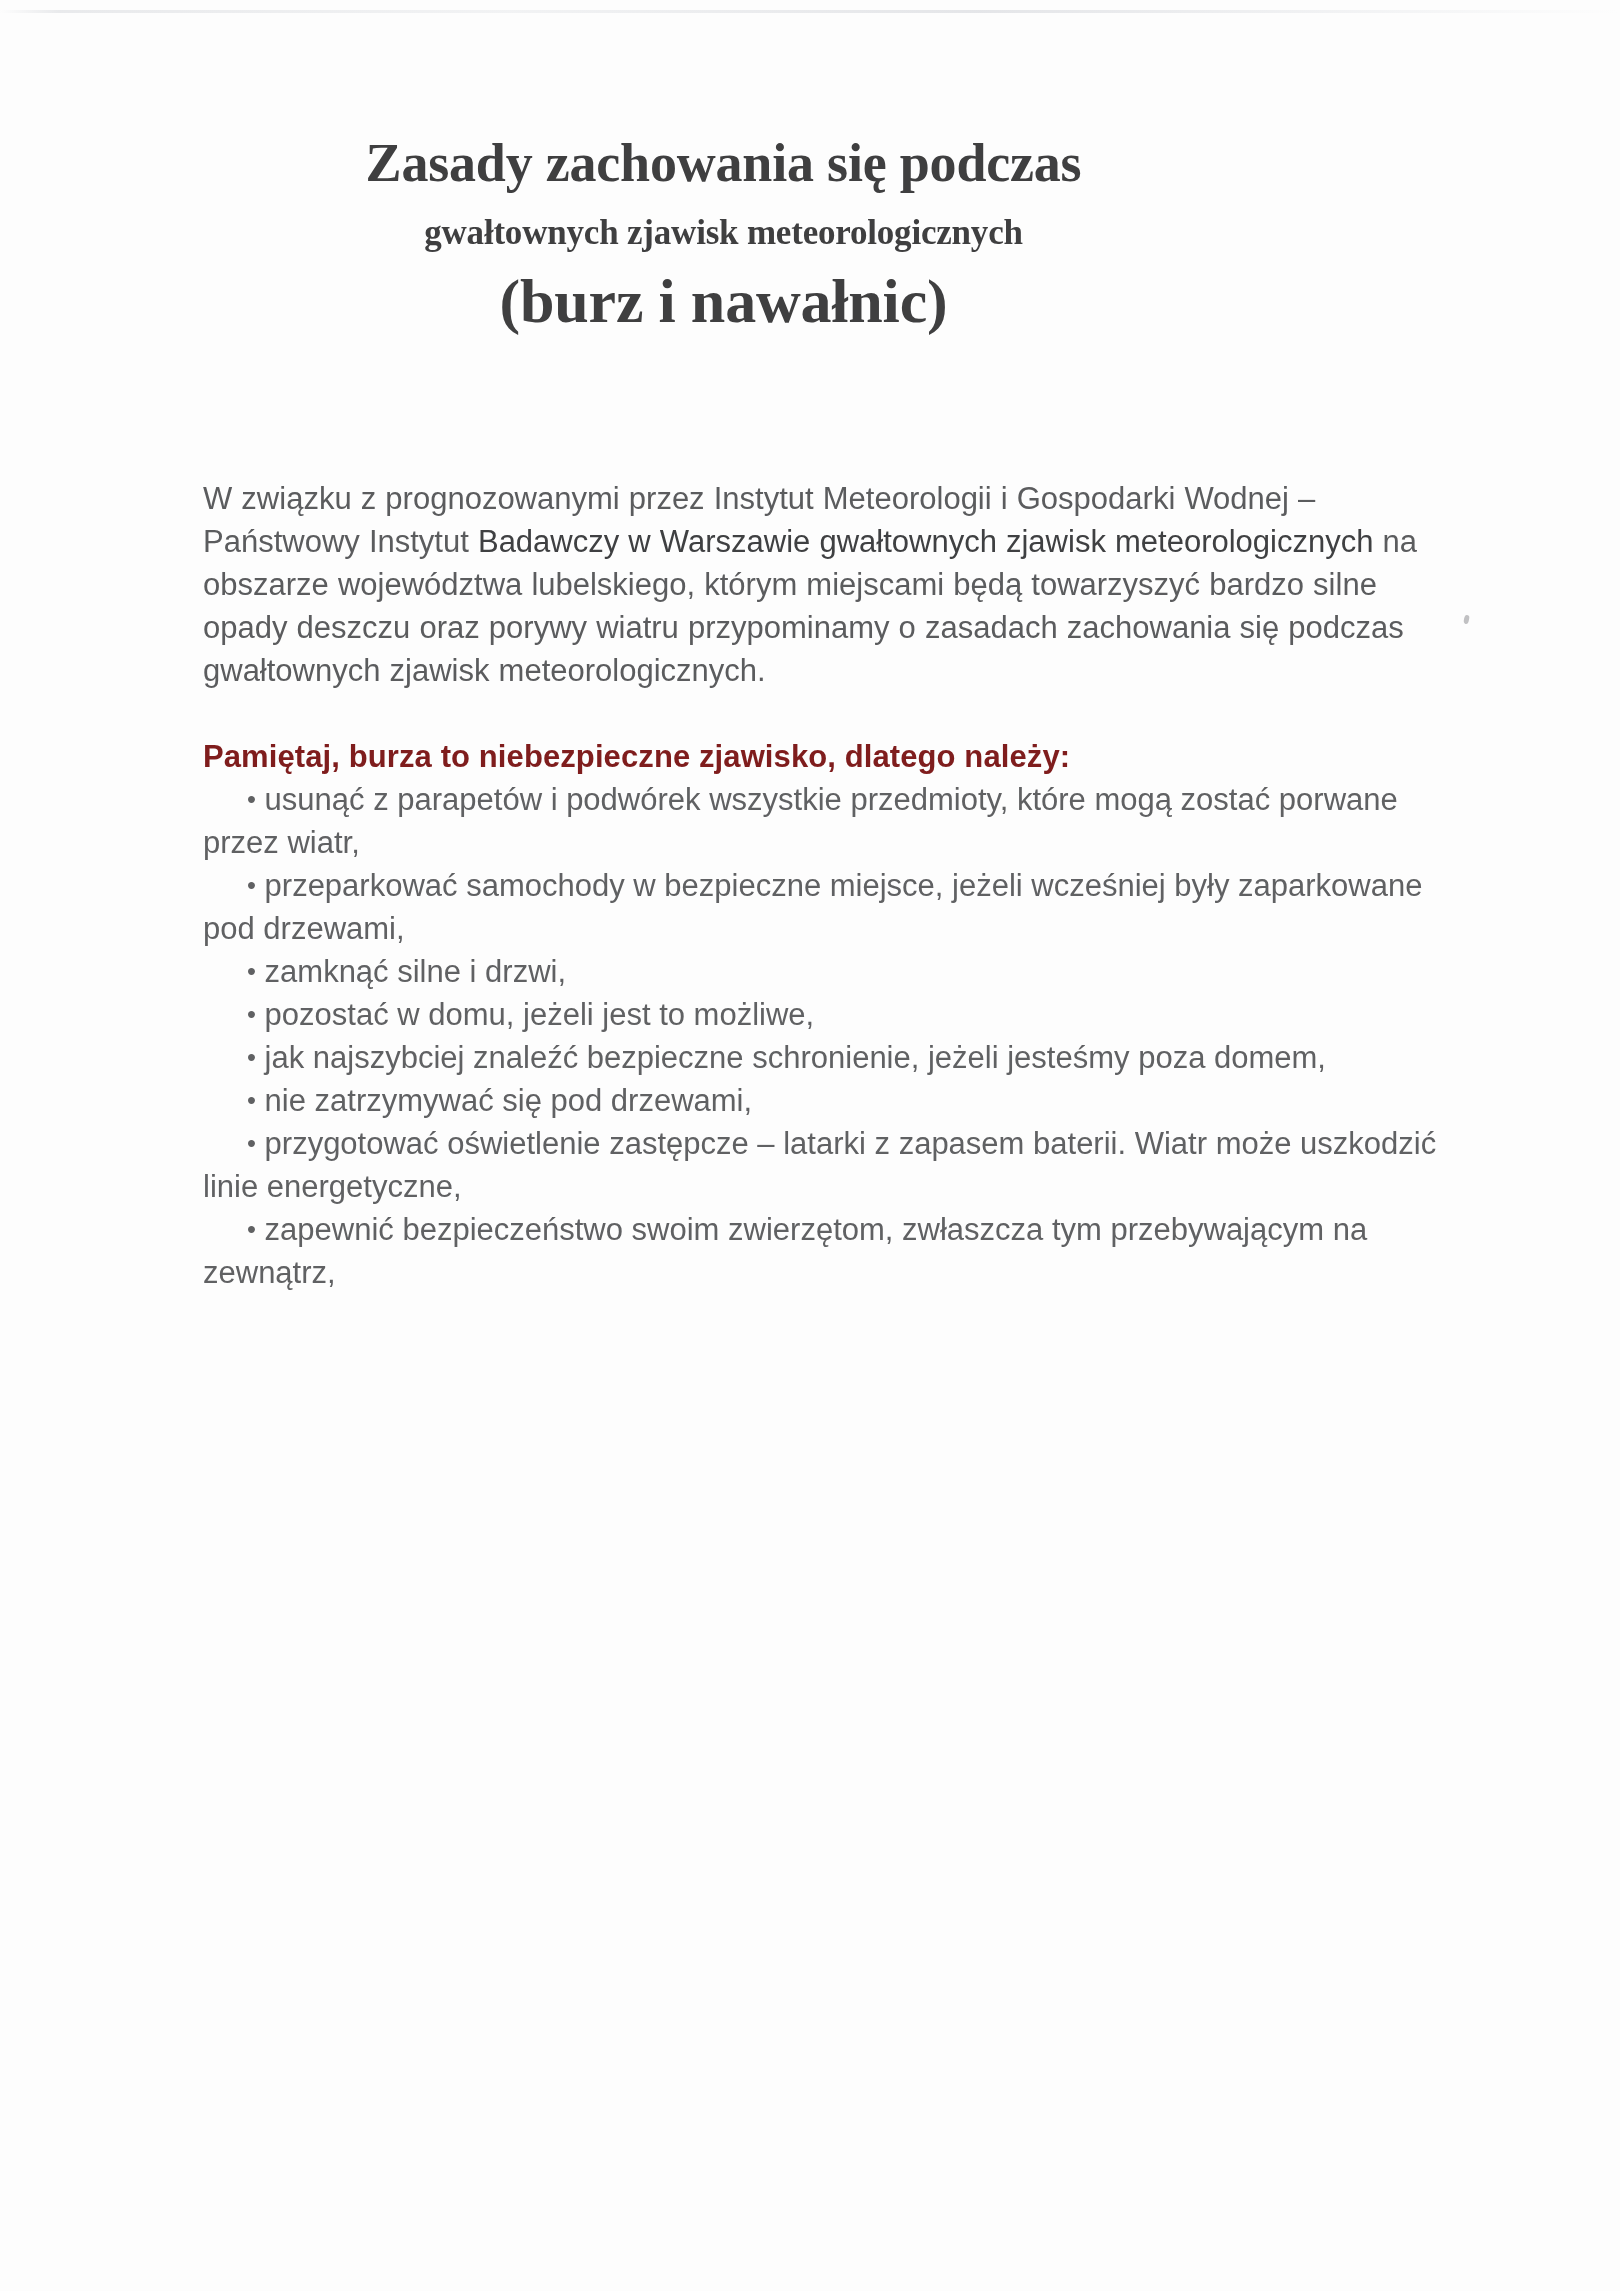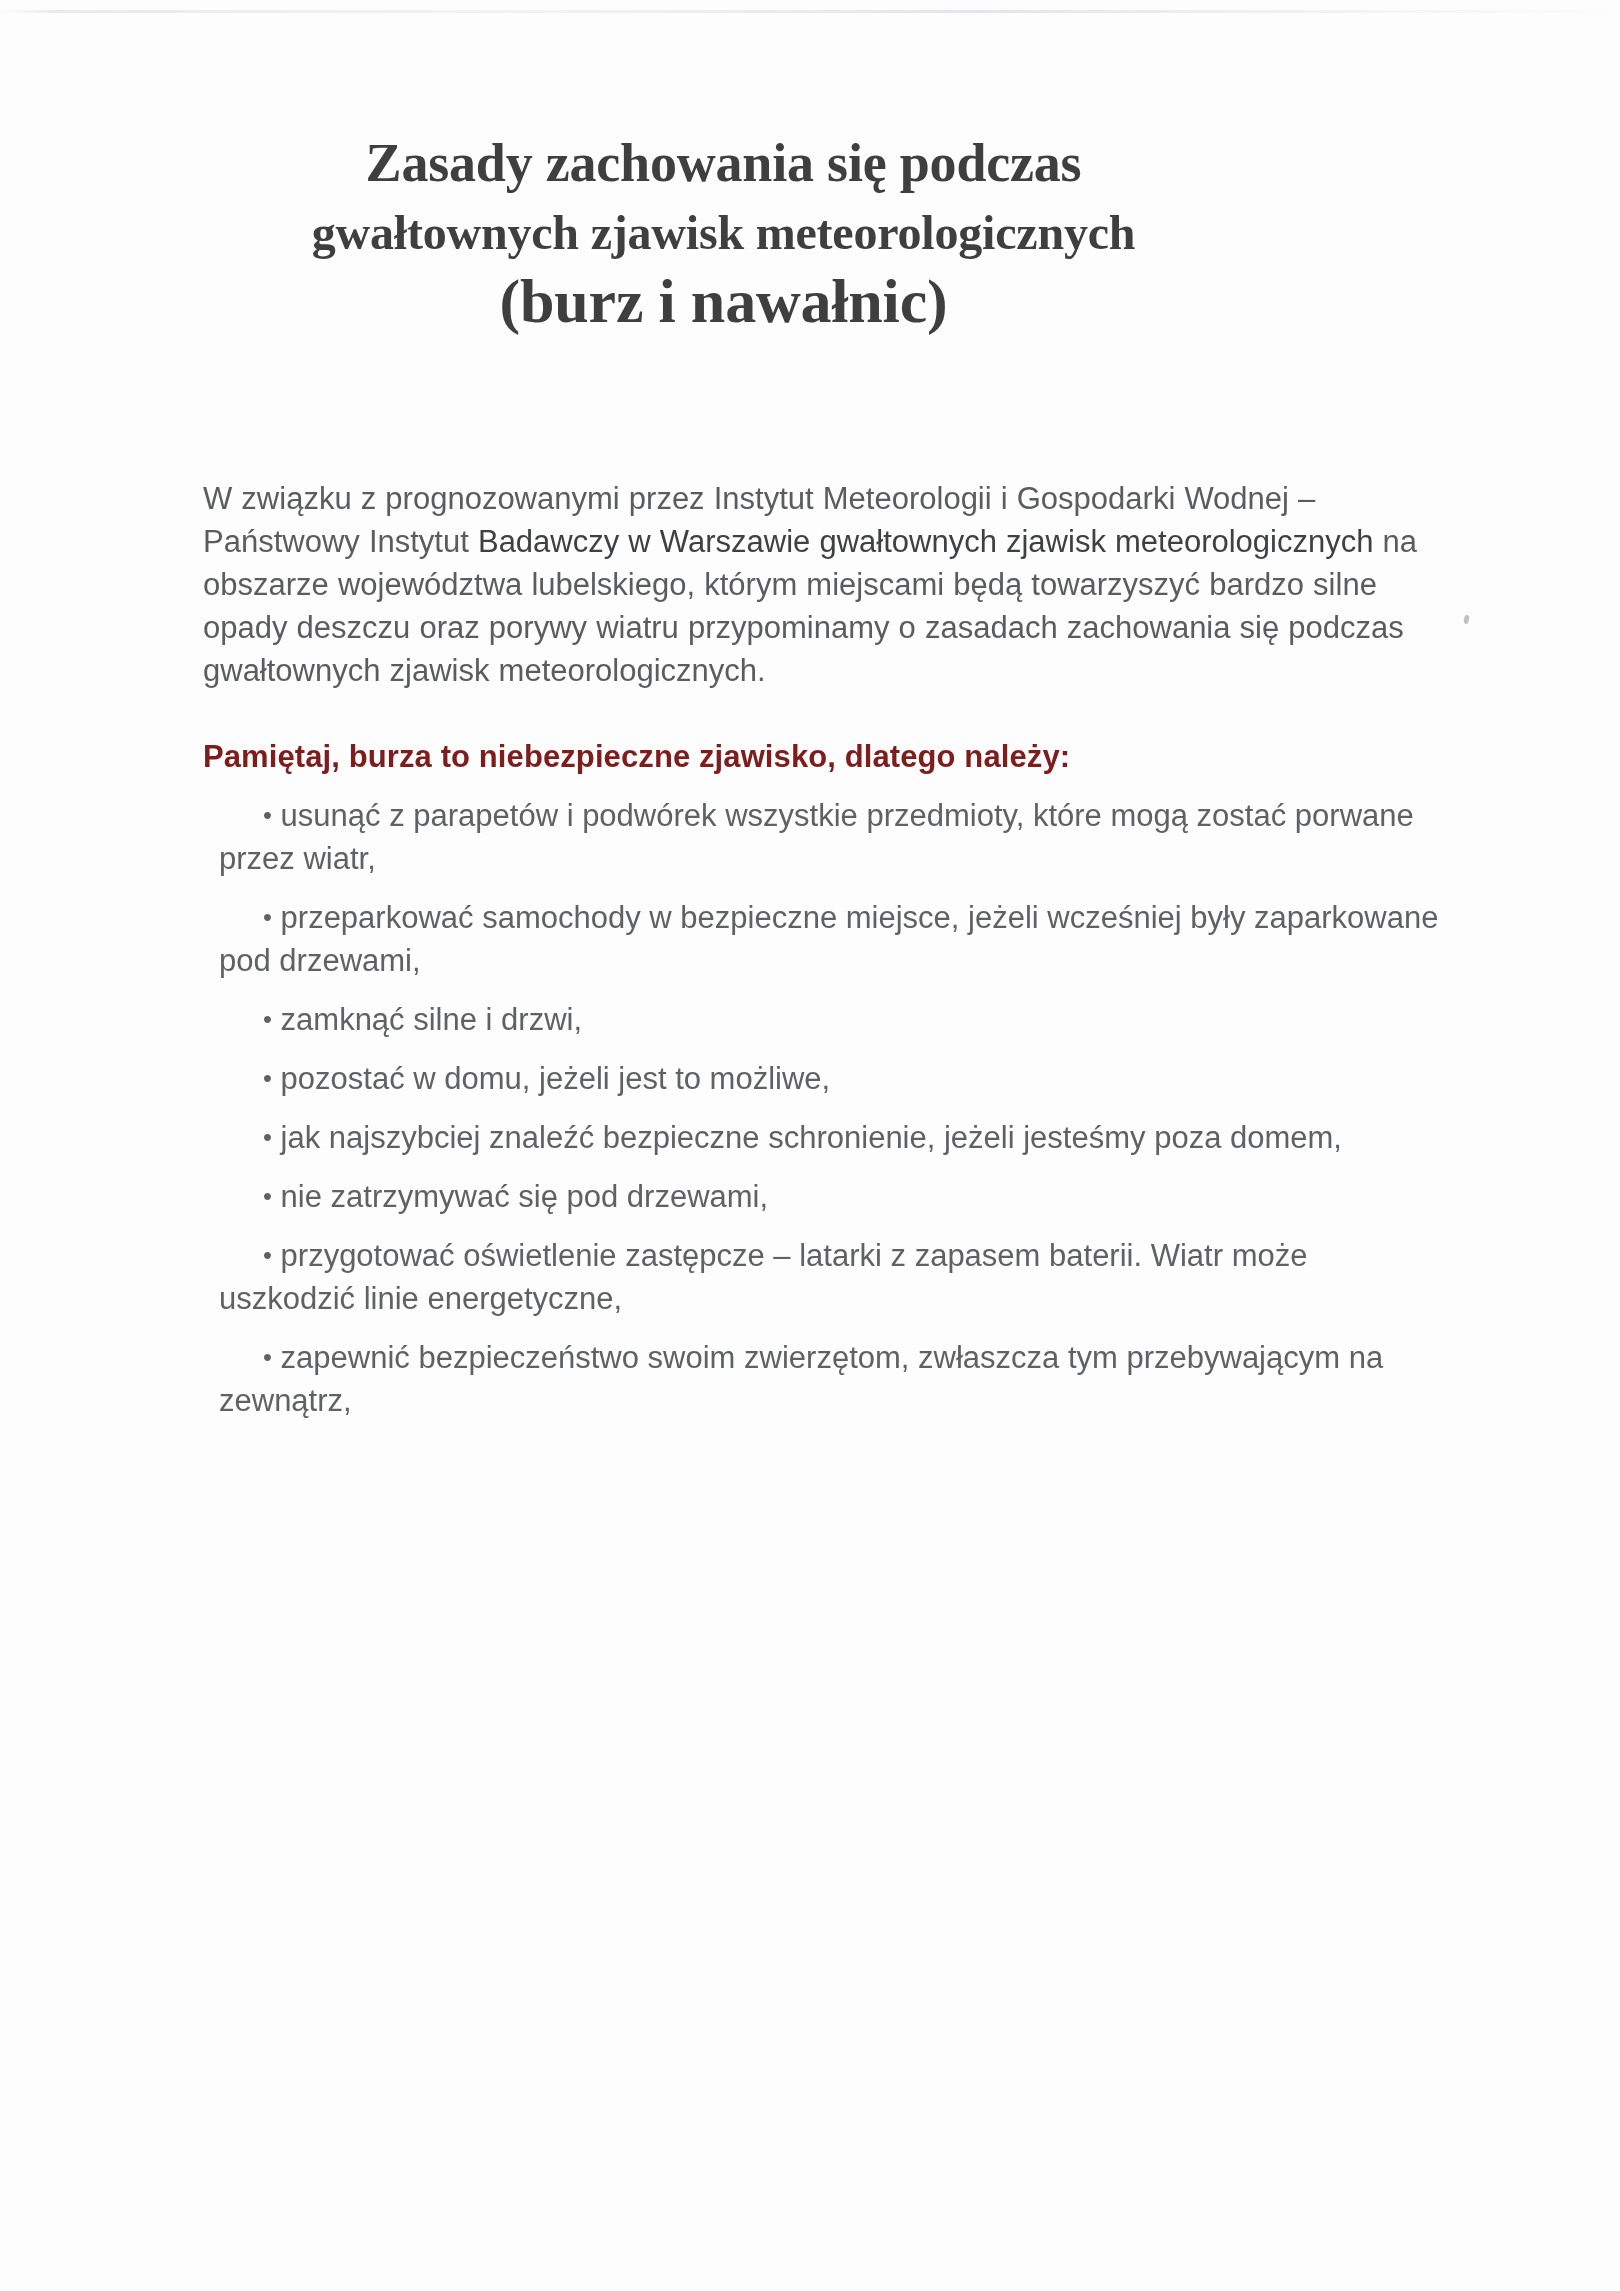--- a/index.html
+++ b/index.html
@@ -59,21 +59,21 @@
     font-size: 54px;
     line-height: 69px;
     color: #3f3f40;
     letter-spacing: -0.2px;
   }
   .title-line {
     display: block;
     white-space: nowrap;
   }
   .title-line-1 { font-size: 54px; }
-  .title-line-2 { font-size: 48px; }
+  .title-line-2 { font-size: 35px; }
   .title-line-3 { font-size: 62px; }
 
   
   .body-block {
     position: absolute;
     left: 203px;
     top: 477px;
     width: 1264px;
     color: #5b5c5e;
     font-size: 31px;
@@ -99,21 +99,21 @@
     letter-spacing: 0.1px;
   }
 
   .advice-list {
     list-style: none;
     margin: 0;
     padding: 0;
   }
   .advice-list li {
     position: relative;
-    margin: 16px;
+    margin: 0;
     padding: 0 0 0 0;
     text-indent: 44px;
     color: #606163;
   }
   .advice-list li .bullet-glyph {
     
     font-size: 25.5px;
     line-height: 43px;
     vertical-align: 2px;
     color: #606163;

